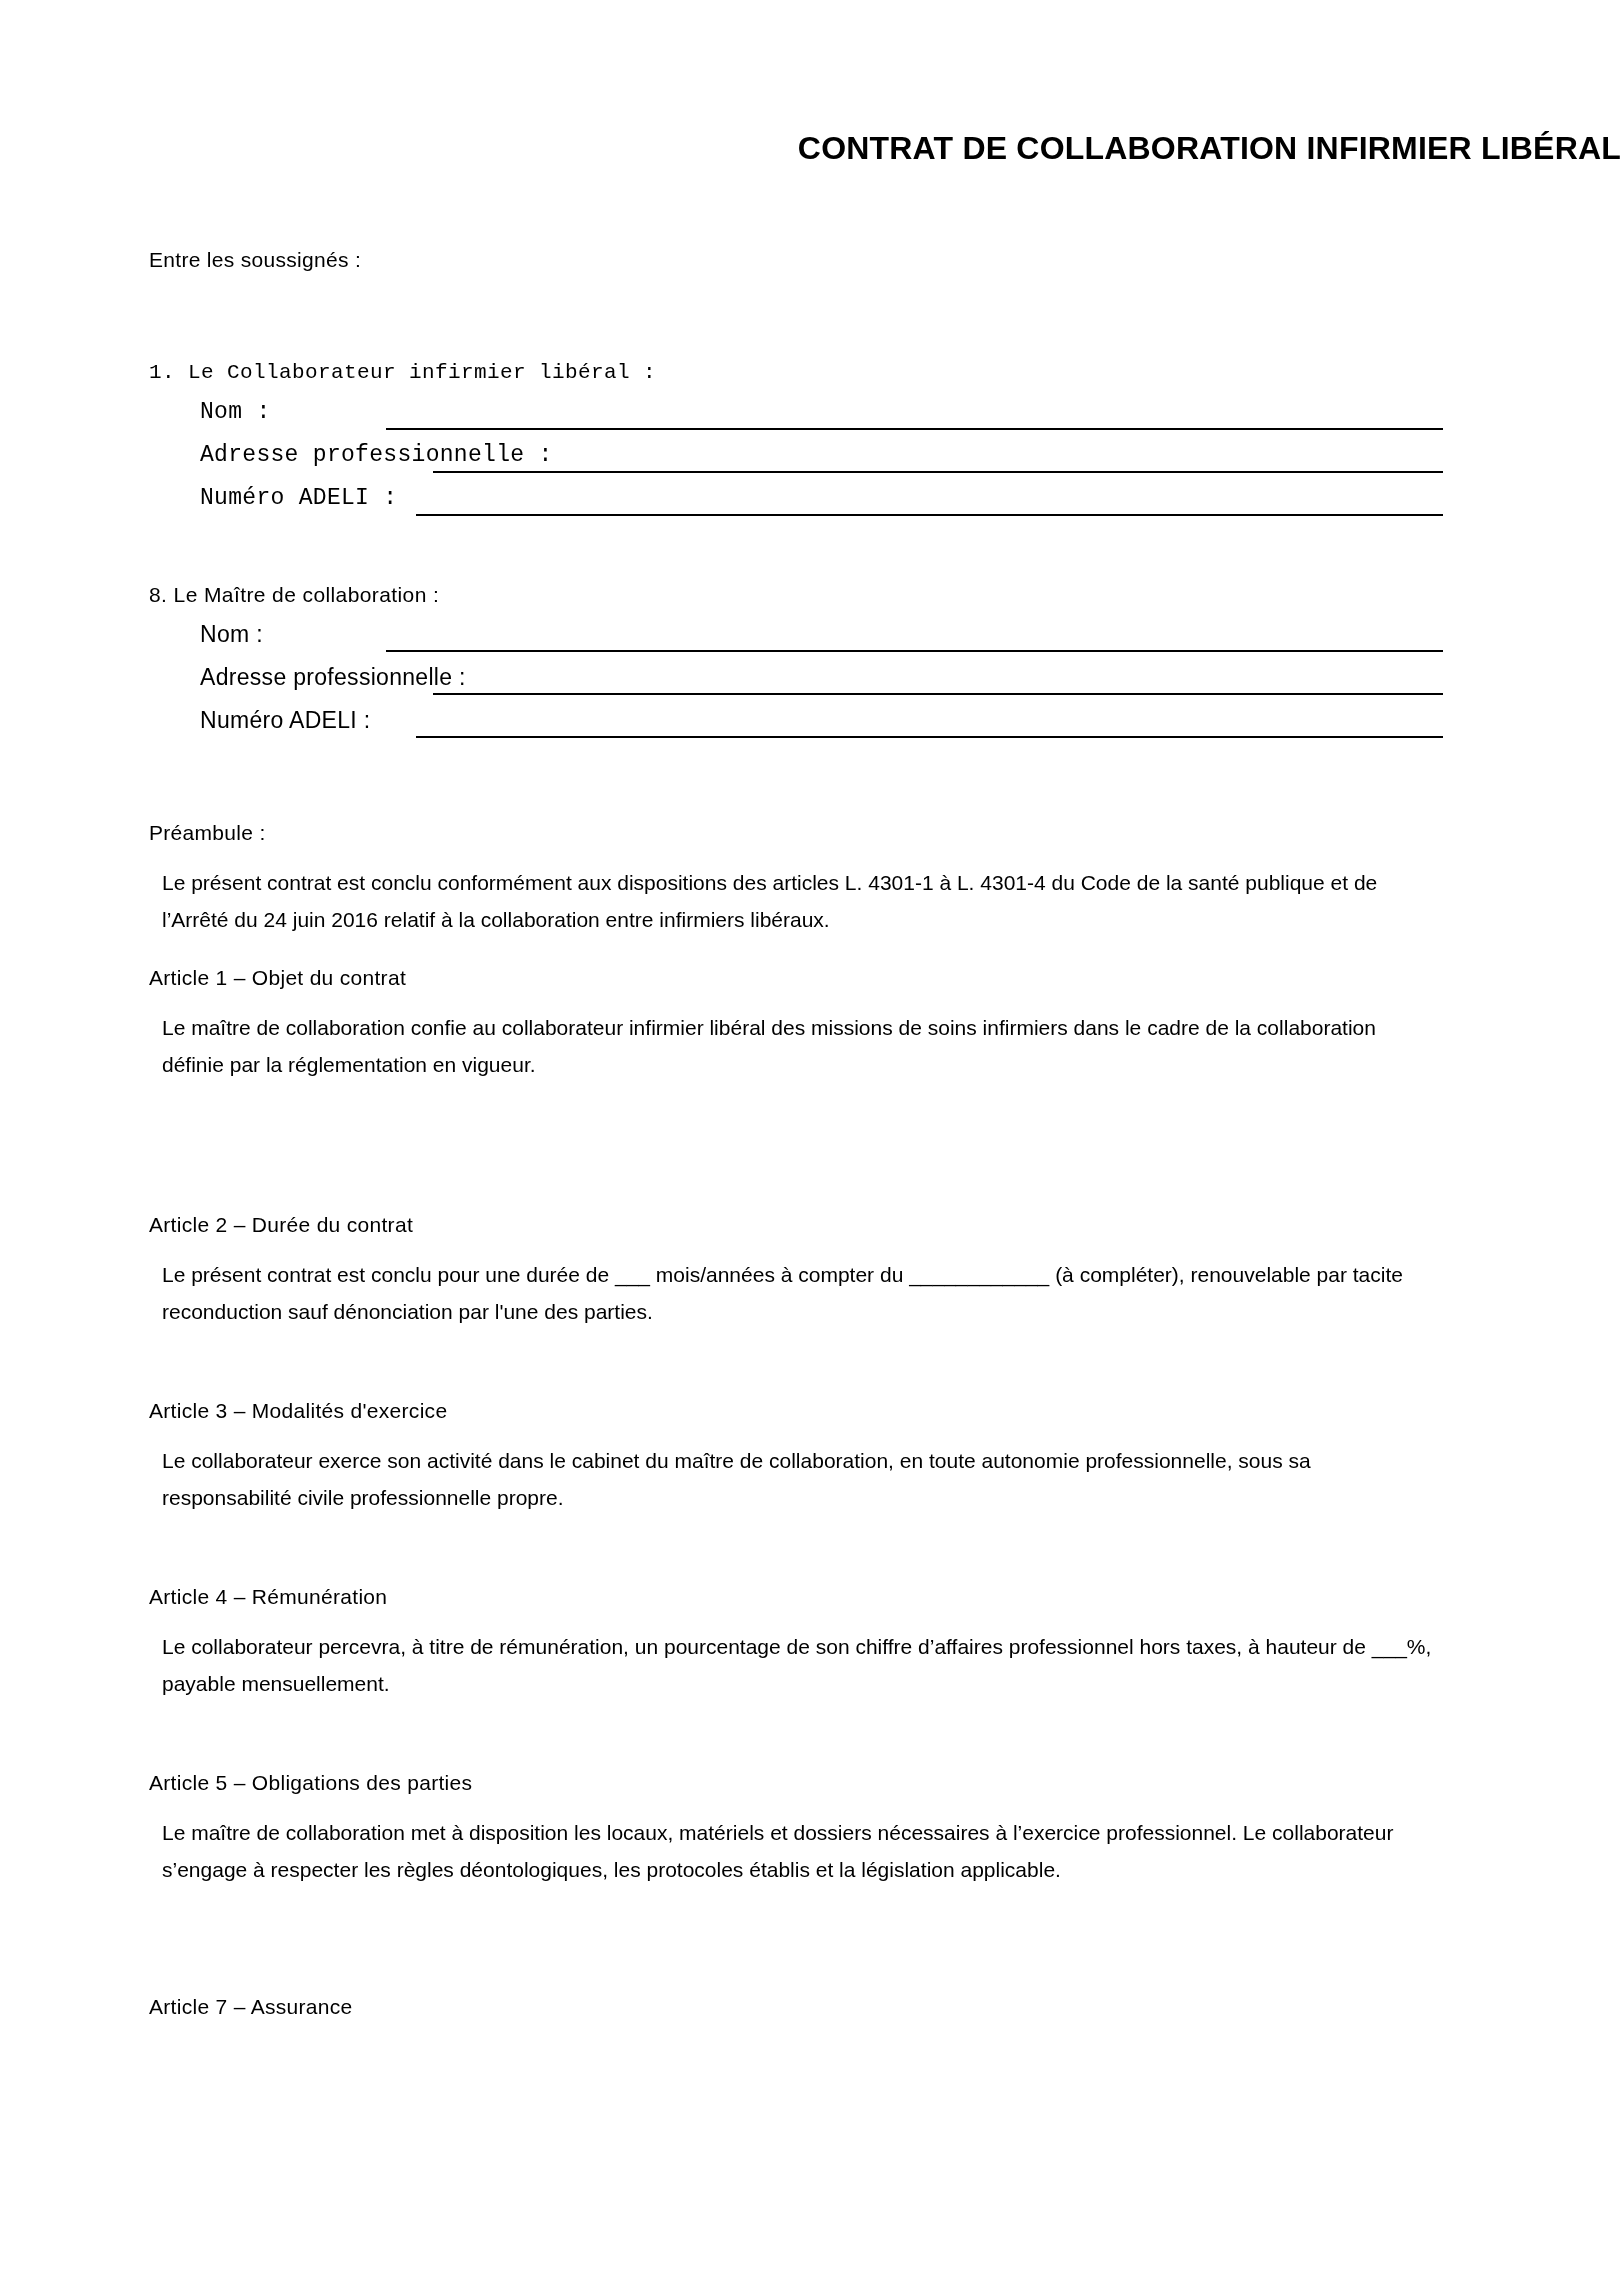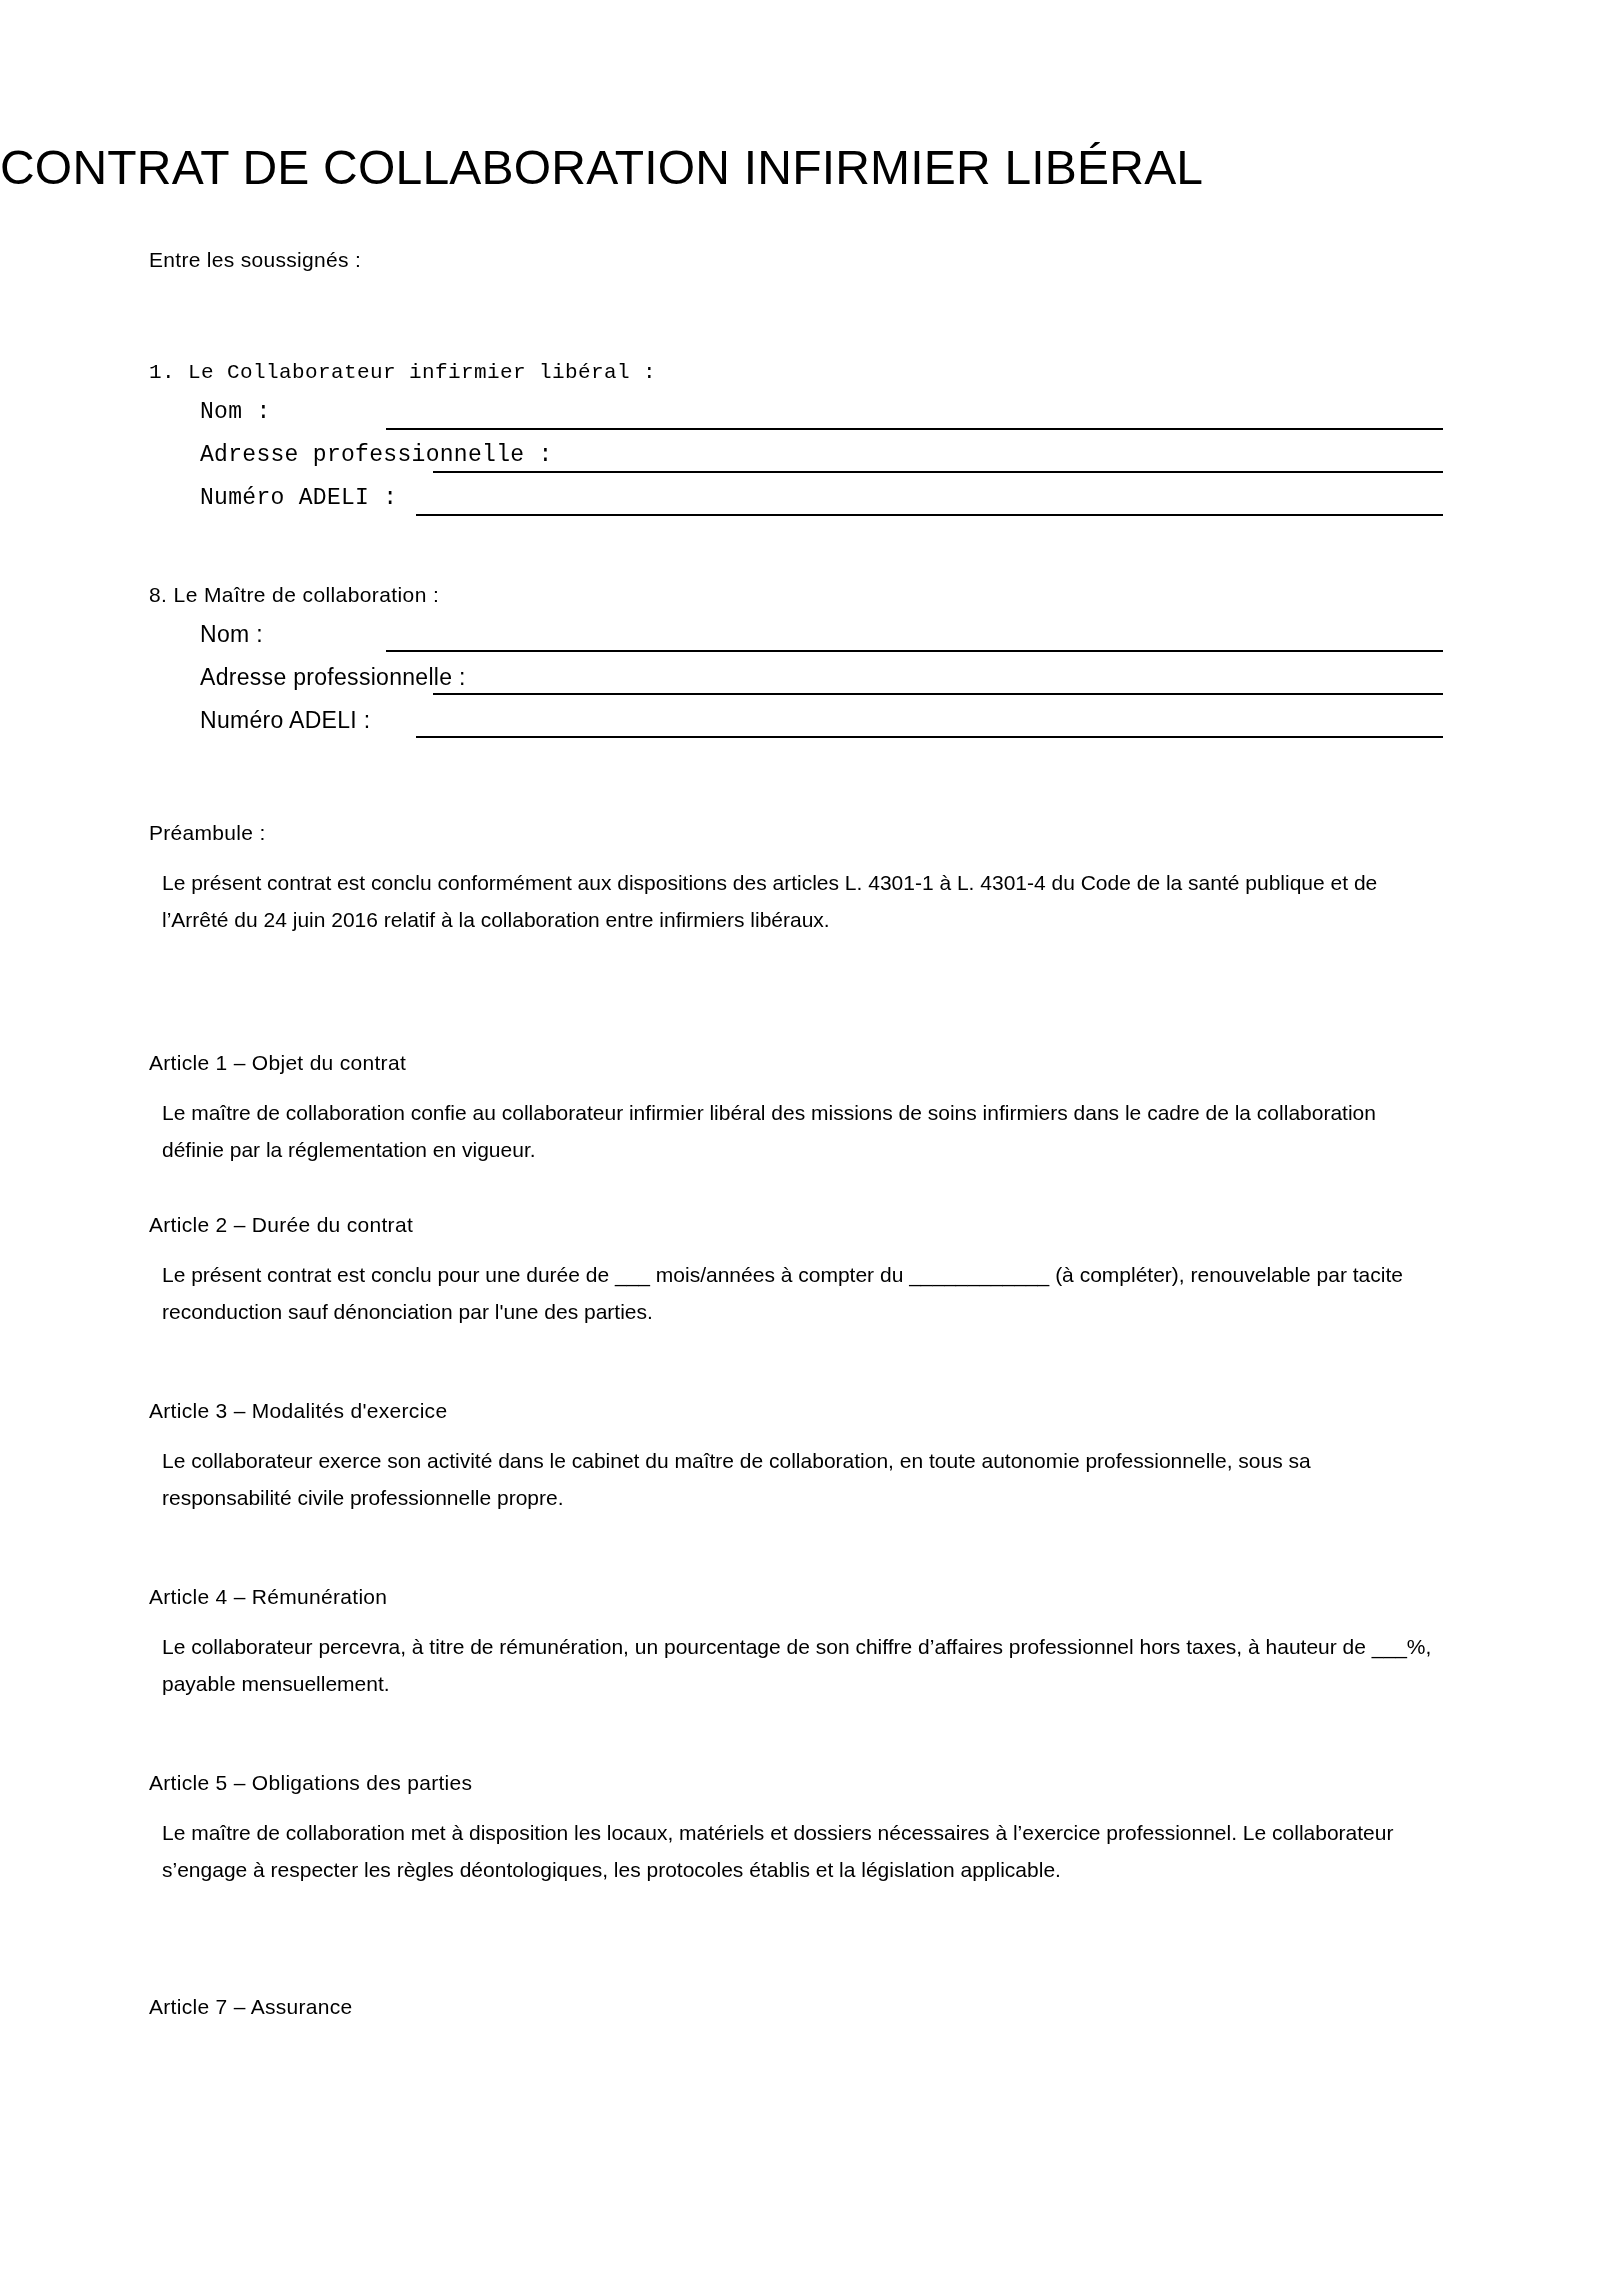--- a/index.html
+++ b/index.html
@@ -23,23 +23,23 @@
     box-sizing: border-box;
     overflow: hidden;
   }
 
   
   .doc-title {
     position: absolute;
     left: 0;
     right: 0;
     top: 110px;
-    text-align: left;
-    font-size: 48px;
-    font-weight: 400;
+    text-align: right;
+    font-size: 32px;
+    font-weight: 700;
     letter-spacing: 0.2px;
     line-height: 1.1;
     white-space: nowrap;
   }
 
   
   .body-block {
     position: absolute;
     left: 149px;
     width: 1294px;
@@ -156,21 +156,21 @@
       <span class="field-label">Numéro ADELI :</span>
       <span class="field-rule rule-adeli"></span>
     </div>
   </div>
 
   <div class="body-block" style="top: 814px;">
     <p class="section-label">Préambule :</p>
     <p class="para">Le présent contrat est conclu conformément aux dispositions des articles L. 4301-1 à L. 4301-4 du Code de la santé publique et de l’Arrêté du 24 juin 2016 relatif à la collaboration entre infirmiers libéraux.</p>
   </div>
 
-  <div class="body-block" style="top: 1044px;">
+  <div class="body-block" style="top: 959px;">
     <p class="heading">Article 1 – Objet du contrat</p>
     <p class="para">Le maître de collaboration confie au collaborateur infirmier libéral des missions de soins infirmiers dans le cadre de la collaboration définie par la réglementation en vigueur.</p>
   </div>
 
   <div class="body-block" style="top: 1206px;">
     <p class="heading">Article 2 – Durée du contrat</p>
     <p class="para">Le présent contrat est conclu pour une durée de ___ mois/années à compter du ____________ (à compléter), renouvelable par tacite reconduction sauf dénonciation par l'une des parties.</p>
   </div>
 
   <div class="body-block" style="top: 1392px;">

